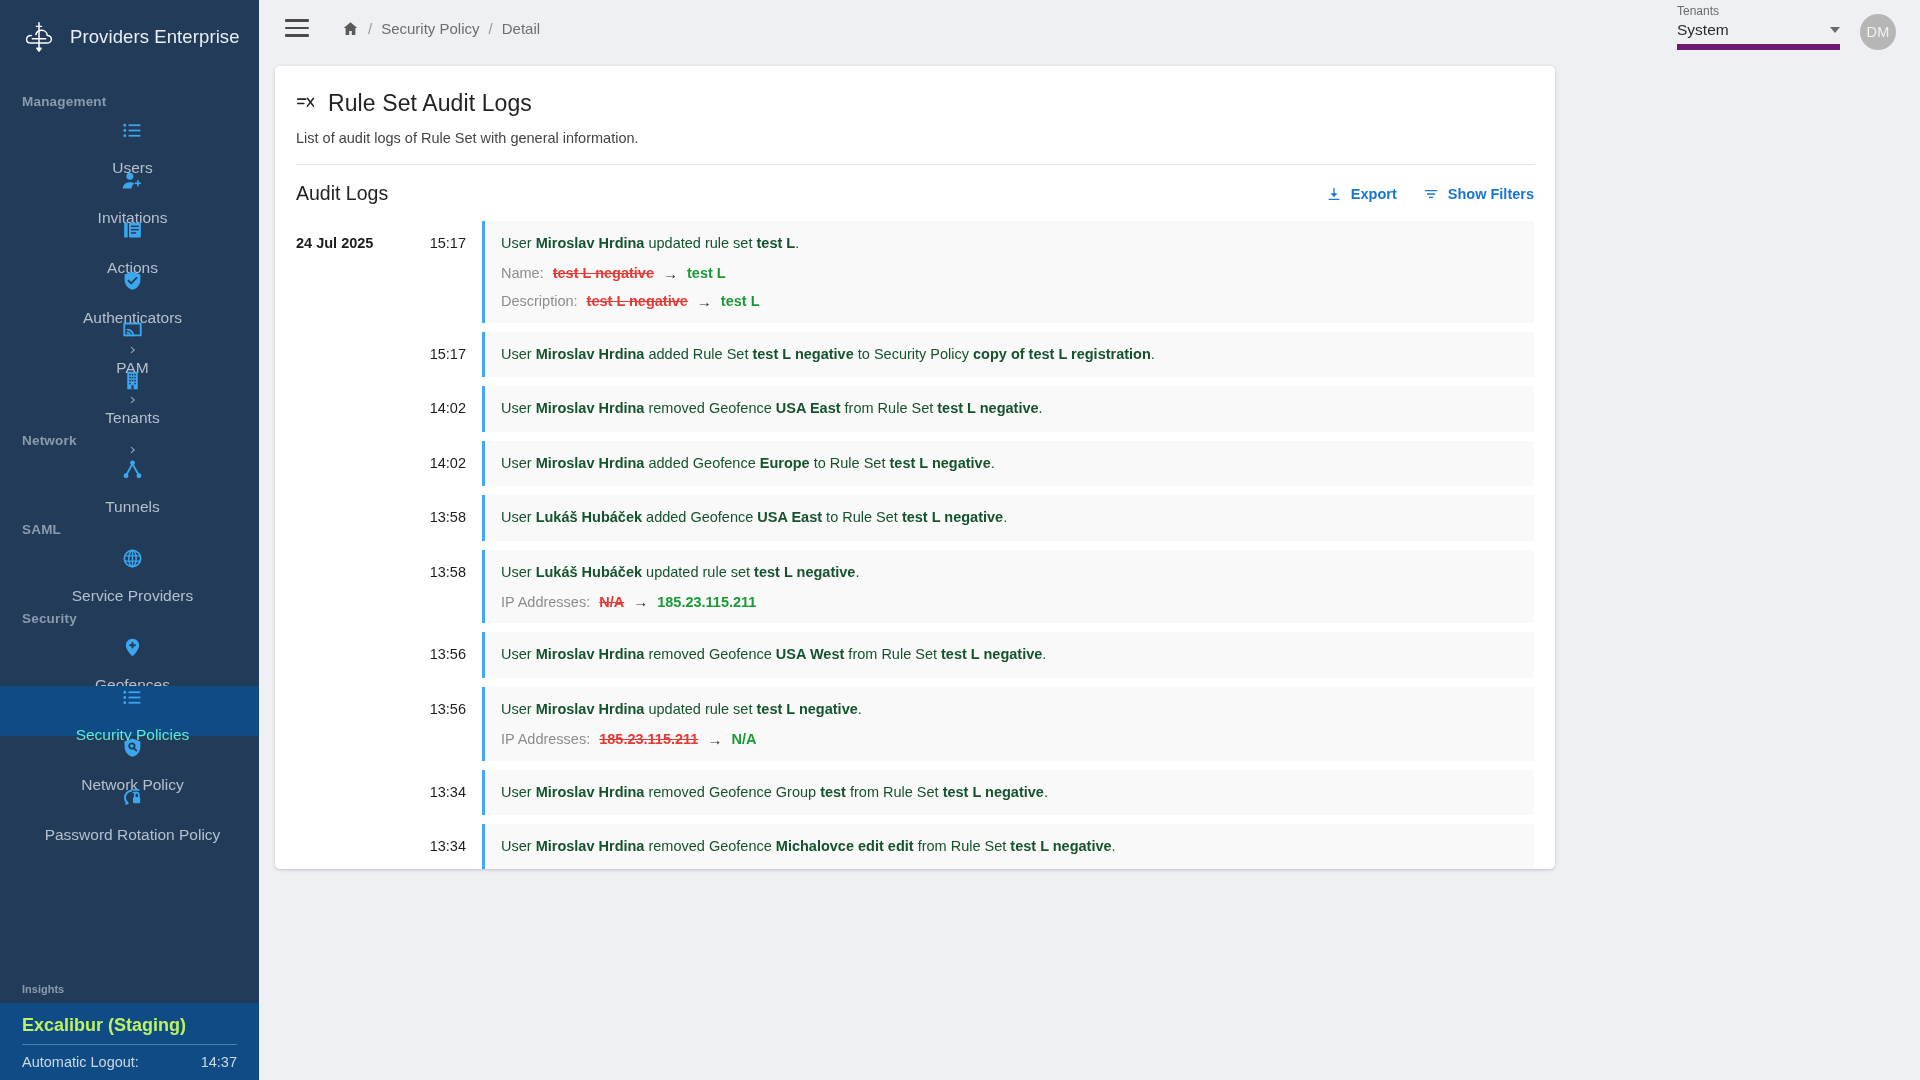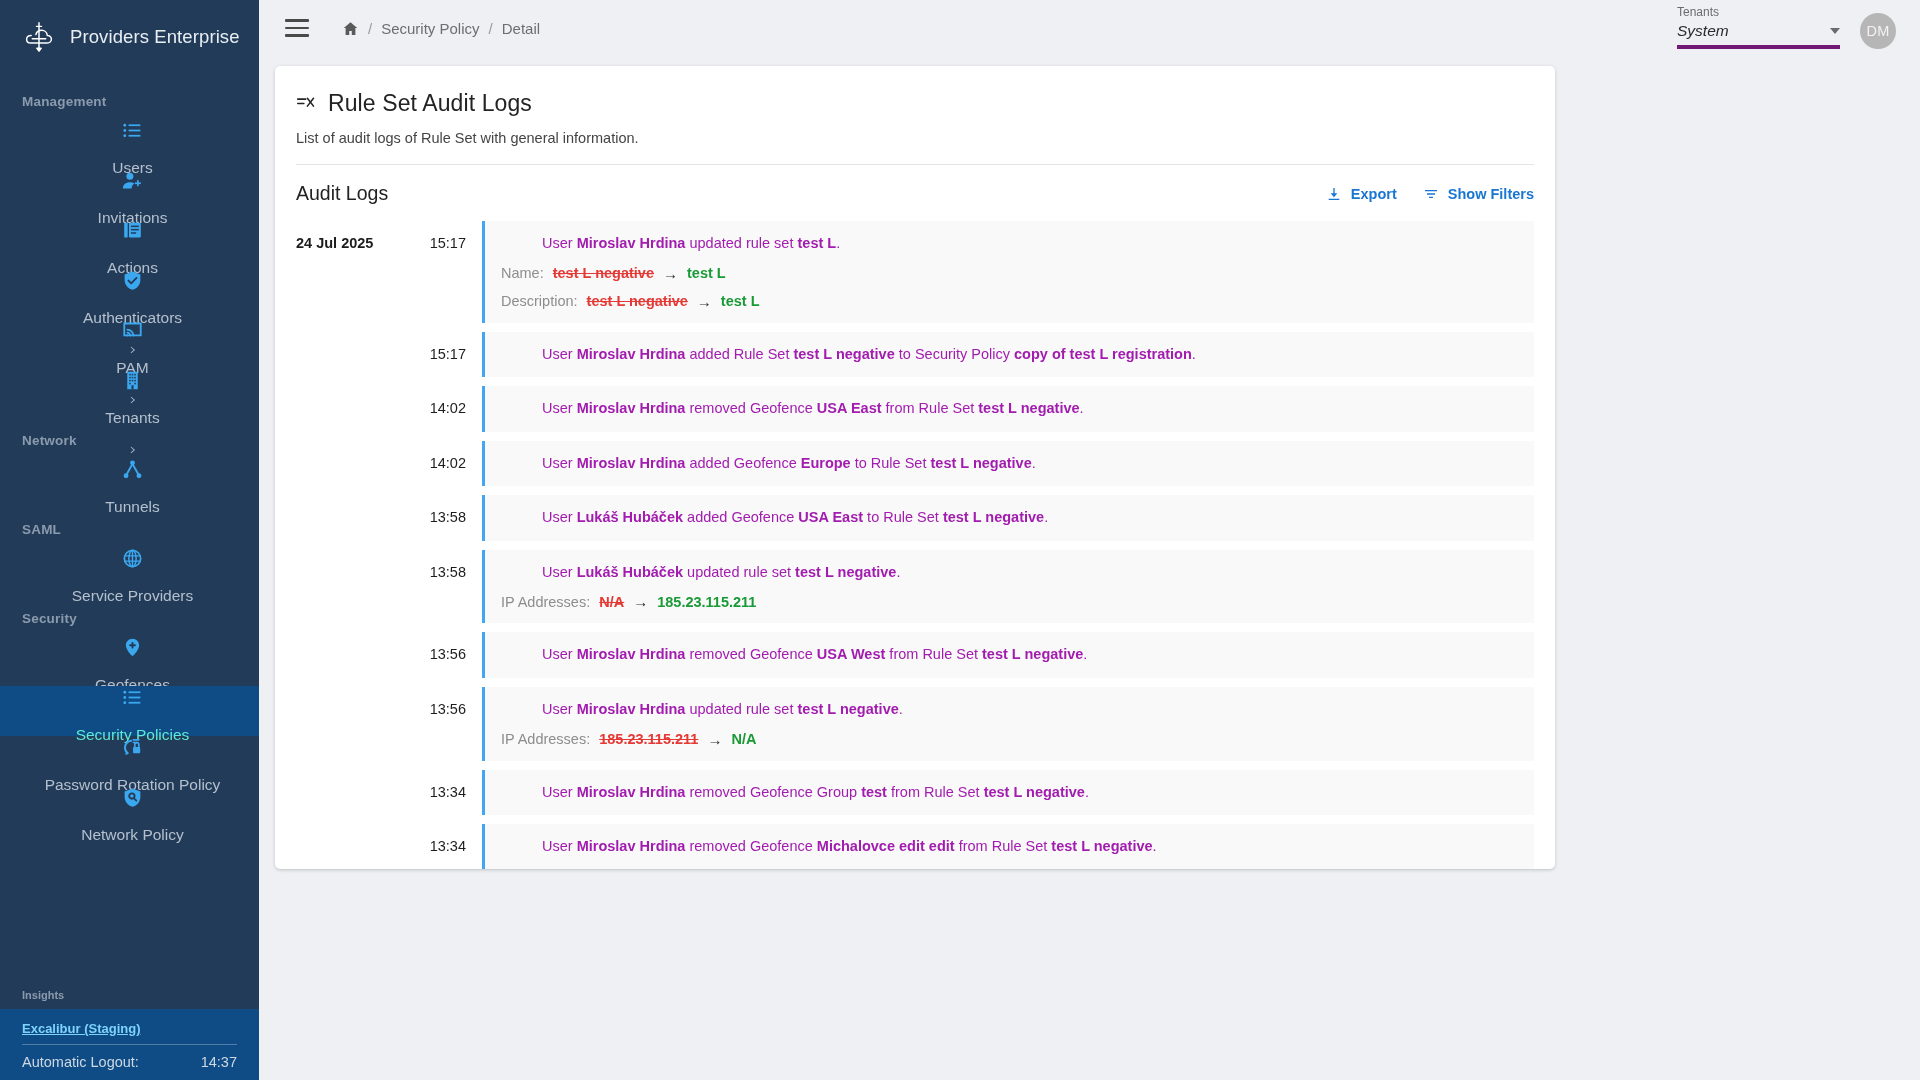--- a/index.html
+++ b/index.html
@@ -48,21 +48,21 @@
   .nav-chev { width: 10px; height: 10px; flex: 0 0 auto; opacity: .85; }
   .nav-chev svg { width: 10px; height: 10px; fill: #b4c0cd; display:block;}
 
   .sidebar-footer { flex: 0 0 auto; }
   .footer-insights {
     font-size: 11px; font-weight: 700; color: #8b9bad;
     padding: 10px 0 8px 22px;
   }
   .footer-panel { background: #0f4c86; padding: 8px 22px 10px 22px; }
   .footer-env {
-    font-size: 13px; font-weight: 700; color: #7dd3fc; padding: 4px 0 8px 0; text-decoration: underline;
+    font-size: 18px; font-weight: 700; color: #bef264; padding: 4px 0 8px 0;
   }
   .footer-rule { height: 1px; background: rgba(255,255,255,.28); }
   .footer-logout {
     display: flex; justify-content: space-between; align-items: center;
     font-size: 14.5px; color: #cdd8e3; padding-top: 9px;
   }
 
   
   #topbar {
     position: absolute; left: 259px; top: 0; right: 0; height: 56px;
@@ -76,21 +76,21 @@
   .crumb { cursor: pointer; }
   .crumb.plain { cursor: default; }
   .crumb-sep { color: #9a9a9a; }
   .home-ico svg { width: 17px; height: 17px; fill: #5a5a5a; display: block; }
 
   .topbar-right { margin-left: auto; display: flex; align-items: flex-end; gap: 20px;
                   padding-right: 24px; }
   .tenant-select { width: 163px; padding-bottom: 2px; }
   .tenant-label { font-size: 12px; color: #6b6b6b; margin-bottom: 3px; }
   .tenant-row { display: flex; align-items: center; justify-content: space-between;
-                border-bottom: 4px solid #701a75; padding-bottom: 5px; cursor: pointer; font-style: italic; }
+                border-bottom: 6px solid #701a75; padding-bottom: 5px; cursor: pointer; }
   .tenant-value { font-size: 15.5px; color: #2b2b2b; }
   .caret { width: 0; height: 0; border-left: 5px solid transparent;
            border-right: 5px solid transparent; border-top: 6px solid #6b6b6b; }
   .avatar {
     width: 36px; height: 36px; border-radius: 50%; background: #b6b6b6;
     color: #f2f2f2; font-size: 14.5px; display: flex; align-items: center;
     justify-content: center; cursor: pointer; margin-bottom: 2px; letter-spacing:.3px;
   }
 
   
@@ -122,21 +122,21 @@
     color: #1d1d1d; padding-top: 14px;
   }
   .log-time {
     width: 64px; flex: 0 0 64px; font-size: 14.5px; color: #1d1d1d;
     padding-top: 14px; text-align: right; padding-right: 16px;
   }
   .log-body {
     flex: 1 1 auto; border-left: 3.5px solid #42a5f5; background: #f9f9f9;
     padding: 13px 16px 13px 16px; min-height: 30px;
   }
-  .log-main { font-size: 14.5px; color: #a21caf; line-height: 1.35; margin-left: 41px; }
+  .log-main { font-size: 14.5px; color: #14532d; line-height: 1.35; }
   .log-main b { font-weight: 700; }
   .log-change { font-size: 14.5px; color: #8d8d8d; margin-top: 11px;
                 display: flex; align-items: center; gap: 9px; flex-wrap: wrap; }
   .chg-old { color: #e53935; text-decoration: line-through; font-weight: 700; }
   .chg-arrow { color: #2b2b2b; font-size: 15px; }
   .chg-new { color: #1a9a36; font-weight: 700; }
   .log-gap { height: 9px; }
 </style>
 </head>
 <body>
@@ -300,40 +300,40 @@
             <rect x="7.5" y="11" width="13.5" height="2"></rect>
             <circle cx="3.2" cy="18" r="1.6"></circle>
             <rect x="7.5" y="17" width="13.5" height="2"></rect>
           </svg>
         </span>
         <span class="nav-label">Security Policies</span>
       </div>
       <div class="nav-item">
         <span class="nav-ico">
           <svg viewBox="0 0 24 24">
+            <path d="M12 1.8 L21 5.2 v6.3 c0 5.4-3.8 9.8-9 11.1 C6.8 21.3 3 16.9 3 11.5 V5.2 Z"></path>
+            <g fill="none" stroke="#223b59" stroke-width="2.1" stroke-linecap="round">
+              <circle cx="11.3" cy="10.3" r="3.1"></circle>
+              <path d="M13.7 12.9 L16.4 15.6"></path>
+            </g>
+          </svg>
+        </span>
+        <span class="nav-label">Network Policy</span>
+      </div>
+      <div class="nav-item">
+        <span class="nav-ico">
+          <svg viewBox="0 0 24 24">
             <path d="M10.6 4.3 A7.9 7.9 0 0 0 3.4 12.2 a7.9 7.9 0 0 0 3.2 6.3" fill="none" stroke="#3ba7ef" stroke-width="2.2" stroke-linecap="round"></path>
             <path d="M4.3 17.4 l2.6 2 l-3.3 1.3 Z"></path>
             <rect x="12.6" y="11.3" width="8.2" height="7.2" rx="1.2"></rect>
             <path d="M14.6 11.3 v-2.6 a2.3 2.3 0 0 1 4.6 0 v2.6" fill="none" stroke="#3ba7ef" stroke-width="1.9"></path>
             <path d="M12.9 3.3 h6.4 M12.9 6.2 h4" stroke="#3ba7ef" stroke-width="1.8" stroke-linecap="round" fill="none"></path>
           </svg>
         </span>
         <span class="nav-label">Password Rotation Policy</span>
-      </div>
-      <div class="nav-item">
-        <span class="nav-ico">
-          <svg viewBox="0 0 24 24">
-            <path d="M12 1.8 L21 5.2 v6.3 c0 5.4-3.8 9.8-9 11.1 C6.8 21.3 3 16.9 3 11.5 V5.2 Z"></path>
-            <g fill="none" stroke="#223b59" stroke-width="2.1" stroke-linecap="round">
-              <circle cx="11.3" cy="10.3" r="3.1"></circle>
-              <path d="M13.7 12.9 L16.4 15.6"></path>
-            </g>
-          </svg>
-        </span>
-        <span class="nav-label">Network Policy</span>
       </div>
     </div>
 
   <div class="sidebar-footer">
     <div class="footer-insights">Insights</div>
     <div class="footer-panel">
       <div class="footer-env">Excalibur (Staging)</div>
       <div class="footer-rule"></div>
       <div class="footer-logout">
         <span>Automatic Logout:</span>

